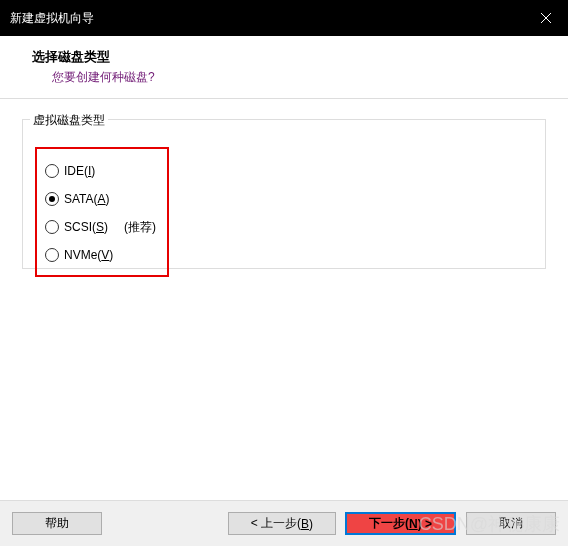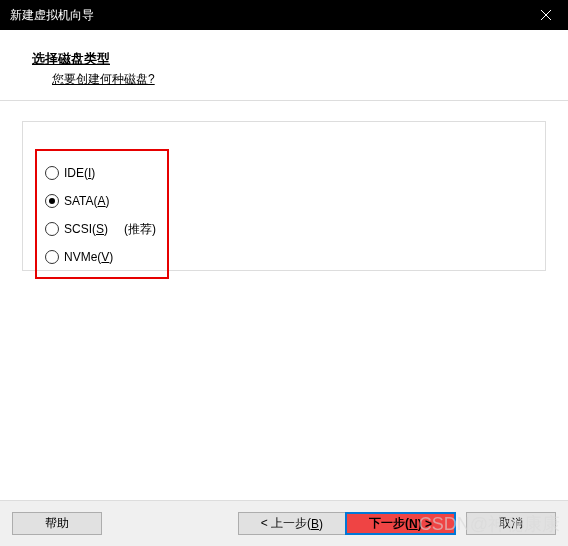--- a/index.html
+++ b/index.html
@@ -8,45 +8,44 @@
       height: 546px;
       font-family: "Microsoft YaHei", "SimSun", Tahoma, sans-serif;
       font-size: 12px;
       background: #fff;
       overflow: hidden;
       position: relative;
     }
     .titlebar {
       background: #000;
       color: #fff;
-      height: 30px;
+      height: 36px;
       display: flex;
       align-items: center;
       justify-content: space-between;
       padding-left: 10px;
     }
     .title-text { font-size: 12px; }
     .close-btn {
       width: 45px;
       height: 30px;
       display: flex;
       align-items: center;
       justify-content: center;
       color: #fff;
       cursor: pointer;
     }
     .close-btn svg { width: 10px; height: 10px; }
     .header {
-      padding: 20px 0 12px 32px;
+      padding: 12px 0 12px 32px;
       border-bottom: 1px solid #ddd;
       background: #fff;
-      text-decoration: underline;
     }
     .header h1 { font-size: 13px; font-weight: bold; }
-    .header p { font-size: 12px; margin-top: 3px; margin-left: 20px; color: #000000; }
+    .header p { font-size: 12px; margin-top: 3px; margin-left: 20px; color: #701a75; }
     .content {
       padding: 20px 22px 10px 22px;
     }
     .fieldset {
       border: 1px solid #ddd;
       padding: 8px 12px 14px 12px;
       position: relative;
       height: 150px;
     }
     .fieldset-label {
@@ -112,21 +111,21 @@
       background: #e1e1e1;
       font-size: 12px;
       font-family: inherit;
       cursor: pointer;
       display: inline-flex;
       align-items: center;
       justify-content: center;
     }
     .btn.primary { border: 2px solid #0078d7; background: #ef4444; font-weight: bold; }
     .btn .ul { text-decoration: underline; }
-    .btn-group { display: flex; gap: 0; }
+    .btn-group { display: flex; gap: 10px; }
     .btn-group .btn + .btn { margin-left: -1px; }
     .btn-cancel { margin-left: 10px; }
     .btn-help { min-width: 90px; }
     .watermark {
       position: absolute;
       right: 8px;
       bottom: 10px;
       color: #d9d9d9;
       font-size: 18px;
       opacity: 0.6;
@@ -145,20 +144,21 @@
   </div>
 </div>
 
 <div class="header">
   <h1>选择磁盘类型</h1>
   <p>您要创建何种磁盘?</p>
 </div>
 
 <div class="content">
   <div class="fieldset">
+    <span class="fieldset-label">虚拟磁盘类型</span>
     <div class="highlight-box">
 
       <div class="radio-row">
         <span class="radio"></span>
         <span class="radio-label"><span>IDE(</span><span class="ul">I</span><span>)</span></span>
       </div>
 
       <div class="radio-row">
         <span class="radio selected"></span>
         <span class="radio-label"><span>SATA(</span><span class="ul">A</span><span>)</span></span>

